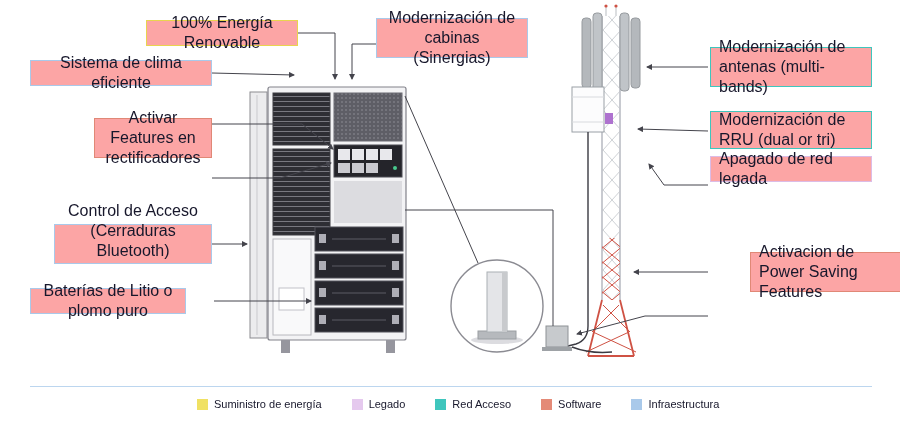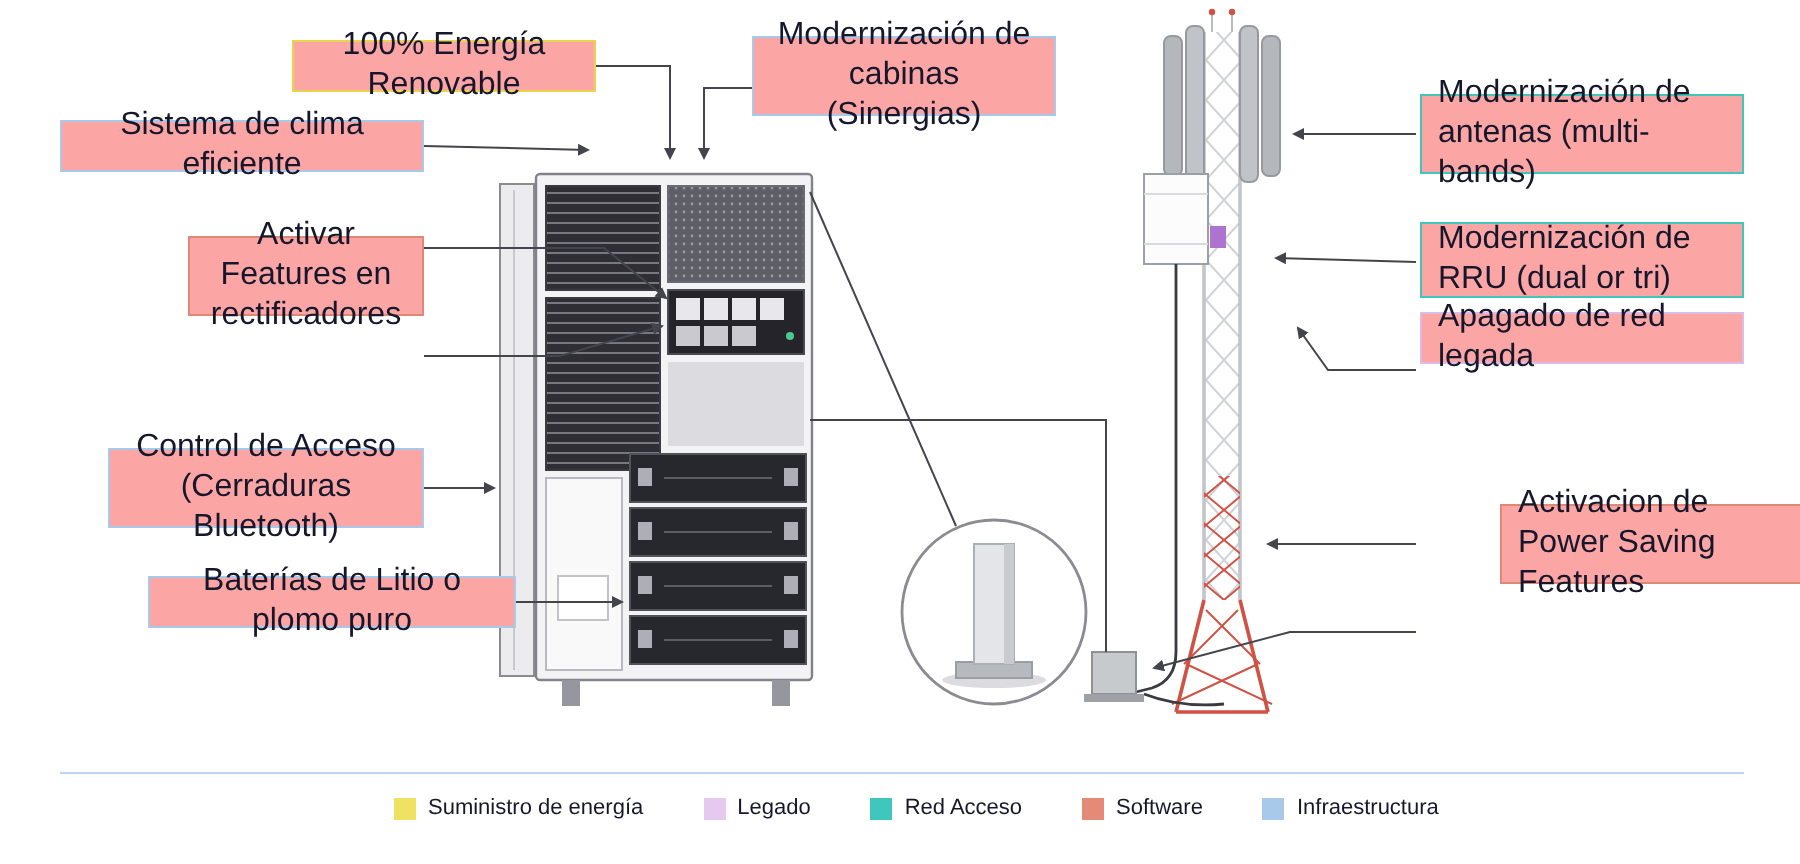--- a/index.html
+++ b/index.html
@@ -190,24 +190,24 @@
   </div>
   <div class="callout" style="left: 30px; top: 60px; width: 182px; height: 26px; border-color: rgb(169, 201, 234);">
     <span>Sistema de clima eficiente</span>
   </div>
   <div class="callout" style="left: 376px; top: 18px; width: 152px; height: 40px; border-color: rgb(169, 201, 234);">
     <span>Modernización de cabinas (Sinergias)</span>
   </div>
   <div class="callout" style="left: 94px; top: 104px; width: 118px; height: 40px; border-color: rgb(224, 136, 118); margin-top: 14px;">
     <span>Activar Features en rectificadores</span>
   </div>
-  <div class="callout" style="left: 54px; top: 224px; width: 158px; height: 40px; border-color: rgb(169, 201, 234);">
+  <div class="callout" style="left: 54px; top: 224px; width: 158px; height: 40px; border-color: rgb(169, 201, 234); align-items: flex-end;">
     <span>Control de Acceso (Cerraduras Bluetooth)</span>
   </div>
-  <div class="callout" style="left: 30px; top: 288px; width: 184px; height: 26px; border-color: rgb(169, 201, 234); margin-left: 44px;">
+  <div class="callout" style="left: 30px; top: 288px; width: 156px; height: 26px; border-color: rgb(169, 201, 234);">
     <span>Baterías de Litio o plomo puro</span>
   </div>
   <div class="callout align-left" style="left: 710px; top: 47px; width: 162px; height: 40px; border-color: rgb(63, 198, 189);">
     <span>Modernización de antenas (multi-bands)</span>
   </div>
   <div class="callout align-left" style="left: 710px; top: 111px; width: 162px; height: 38px; border-color: rgb(63, 198, 189);">
     <span>Modernización de RRU (dual or tri)</span>
   </div>
   <div class="callout align-left" style="left: 710px; top: 156px; width: 162px; height: 26px; border-color: rgb(220, 188, 230);">
     <span>Apagado de red legada</span>

